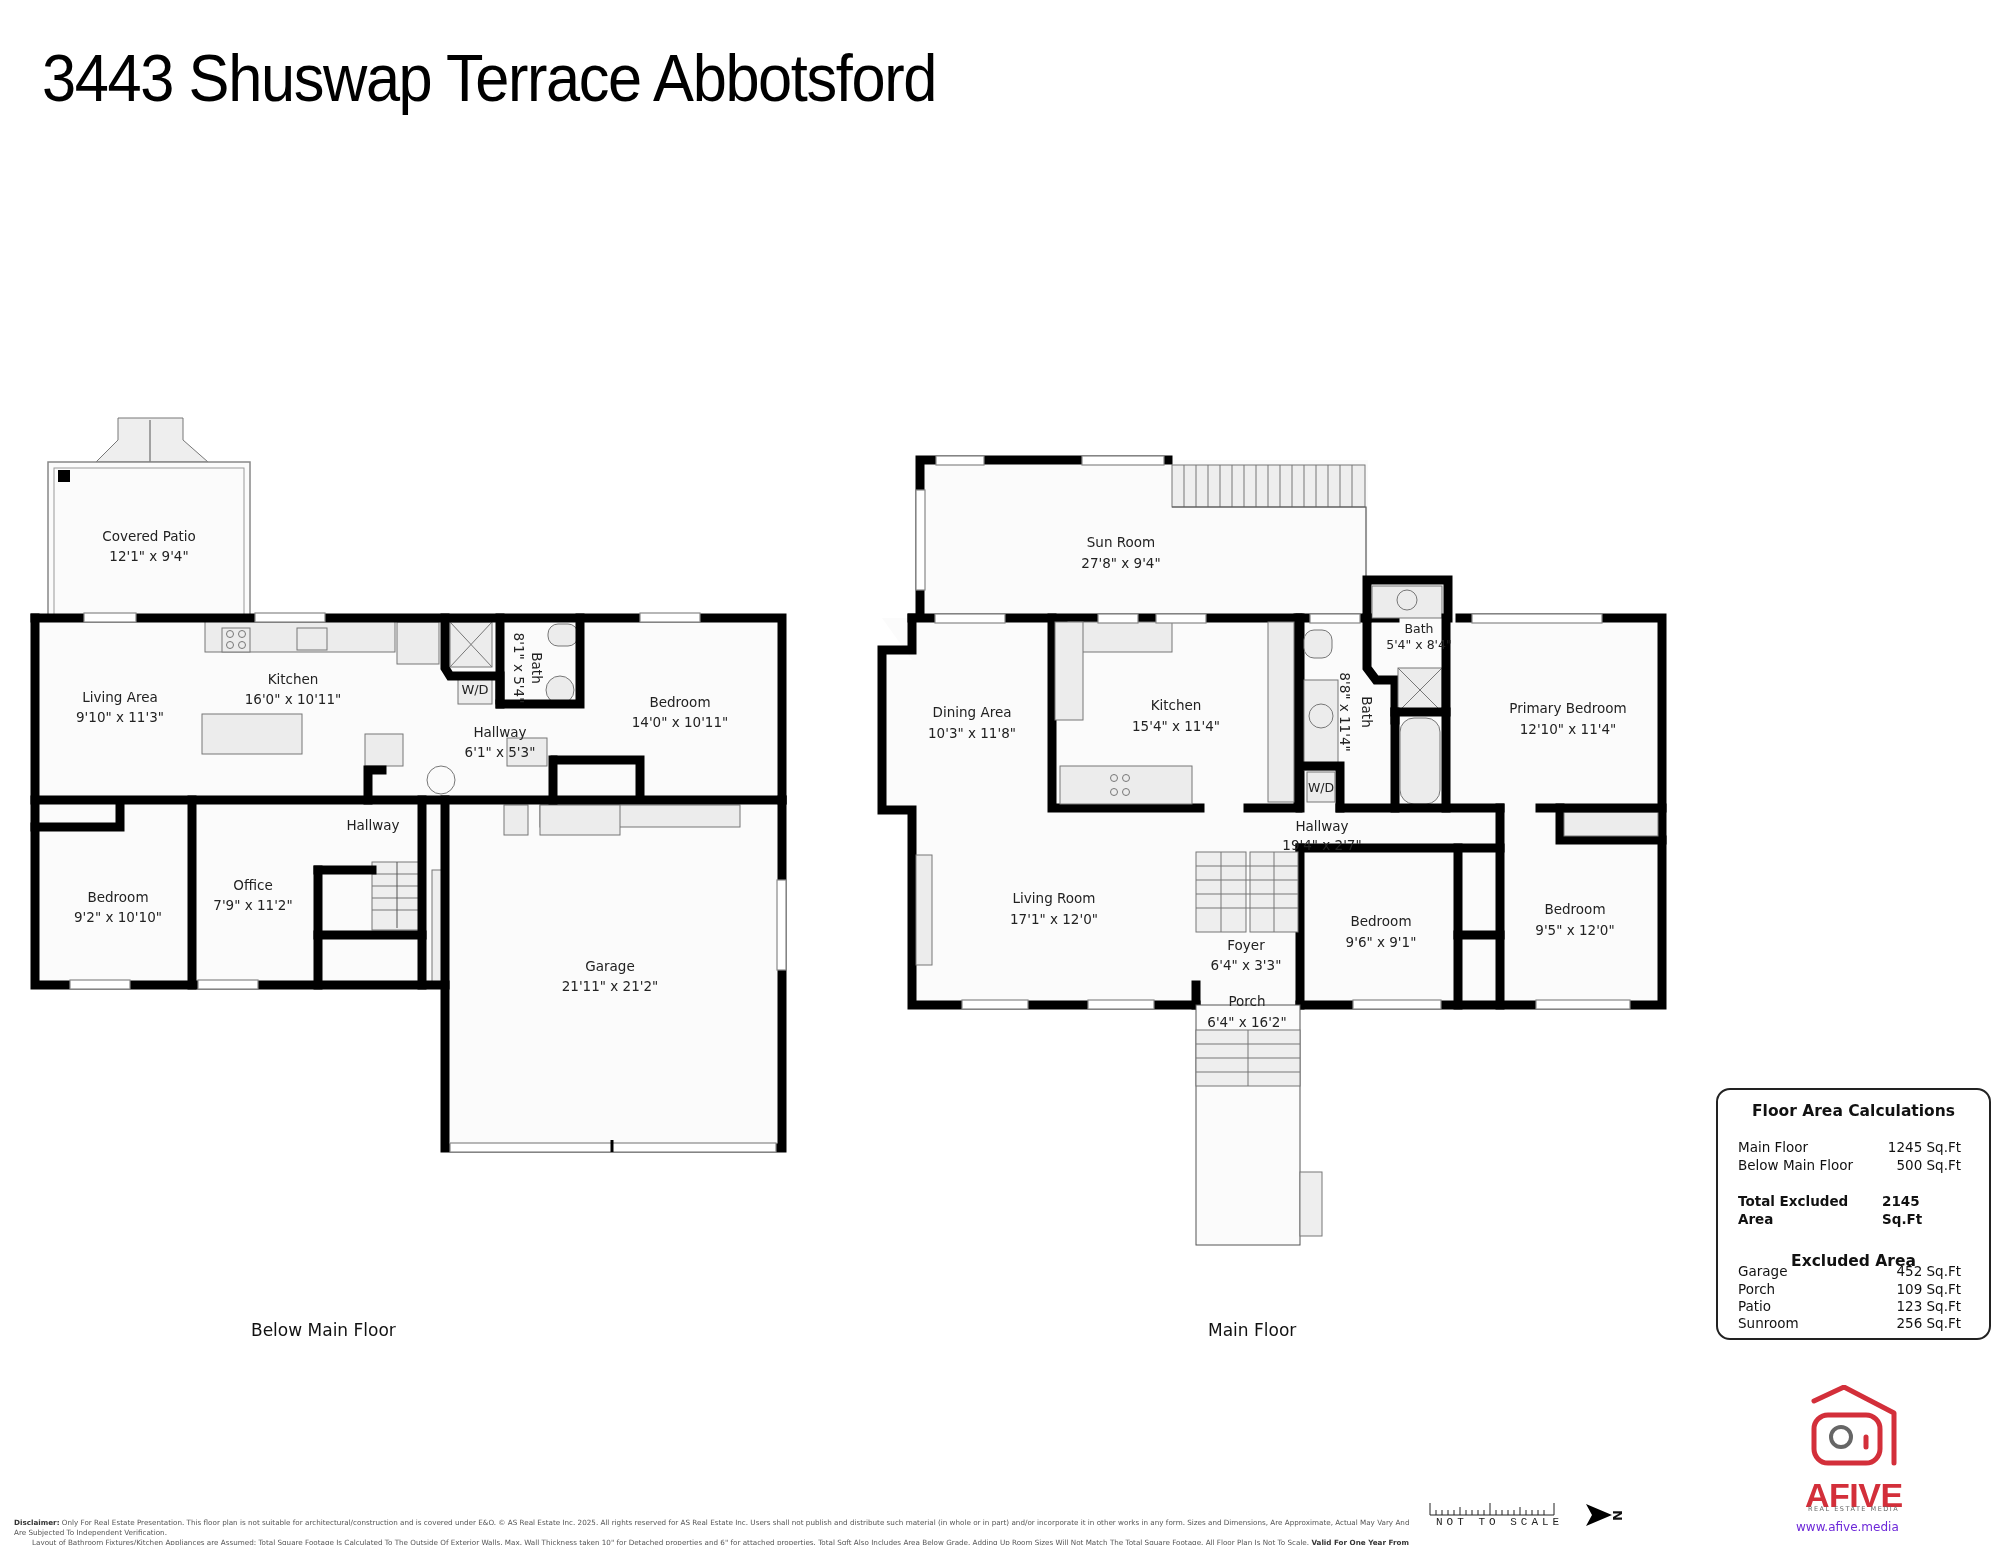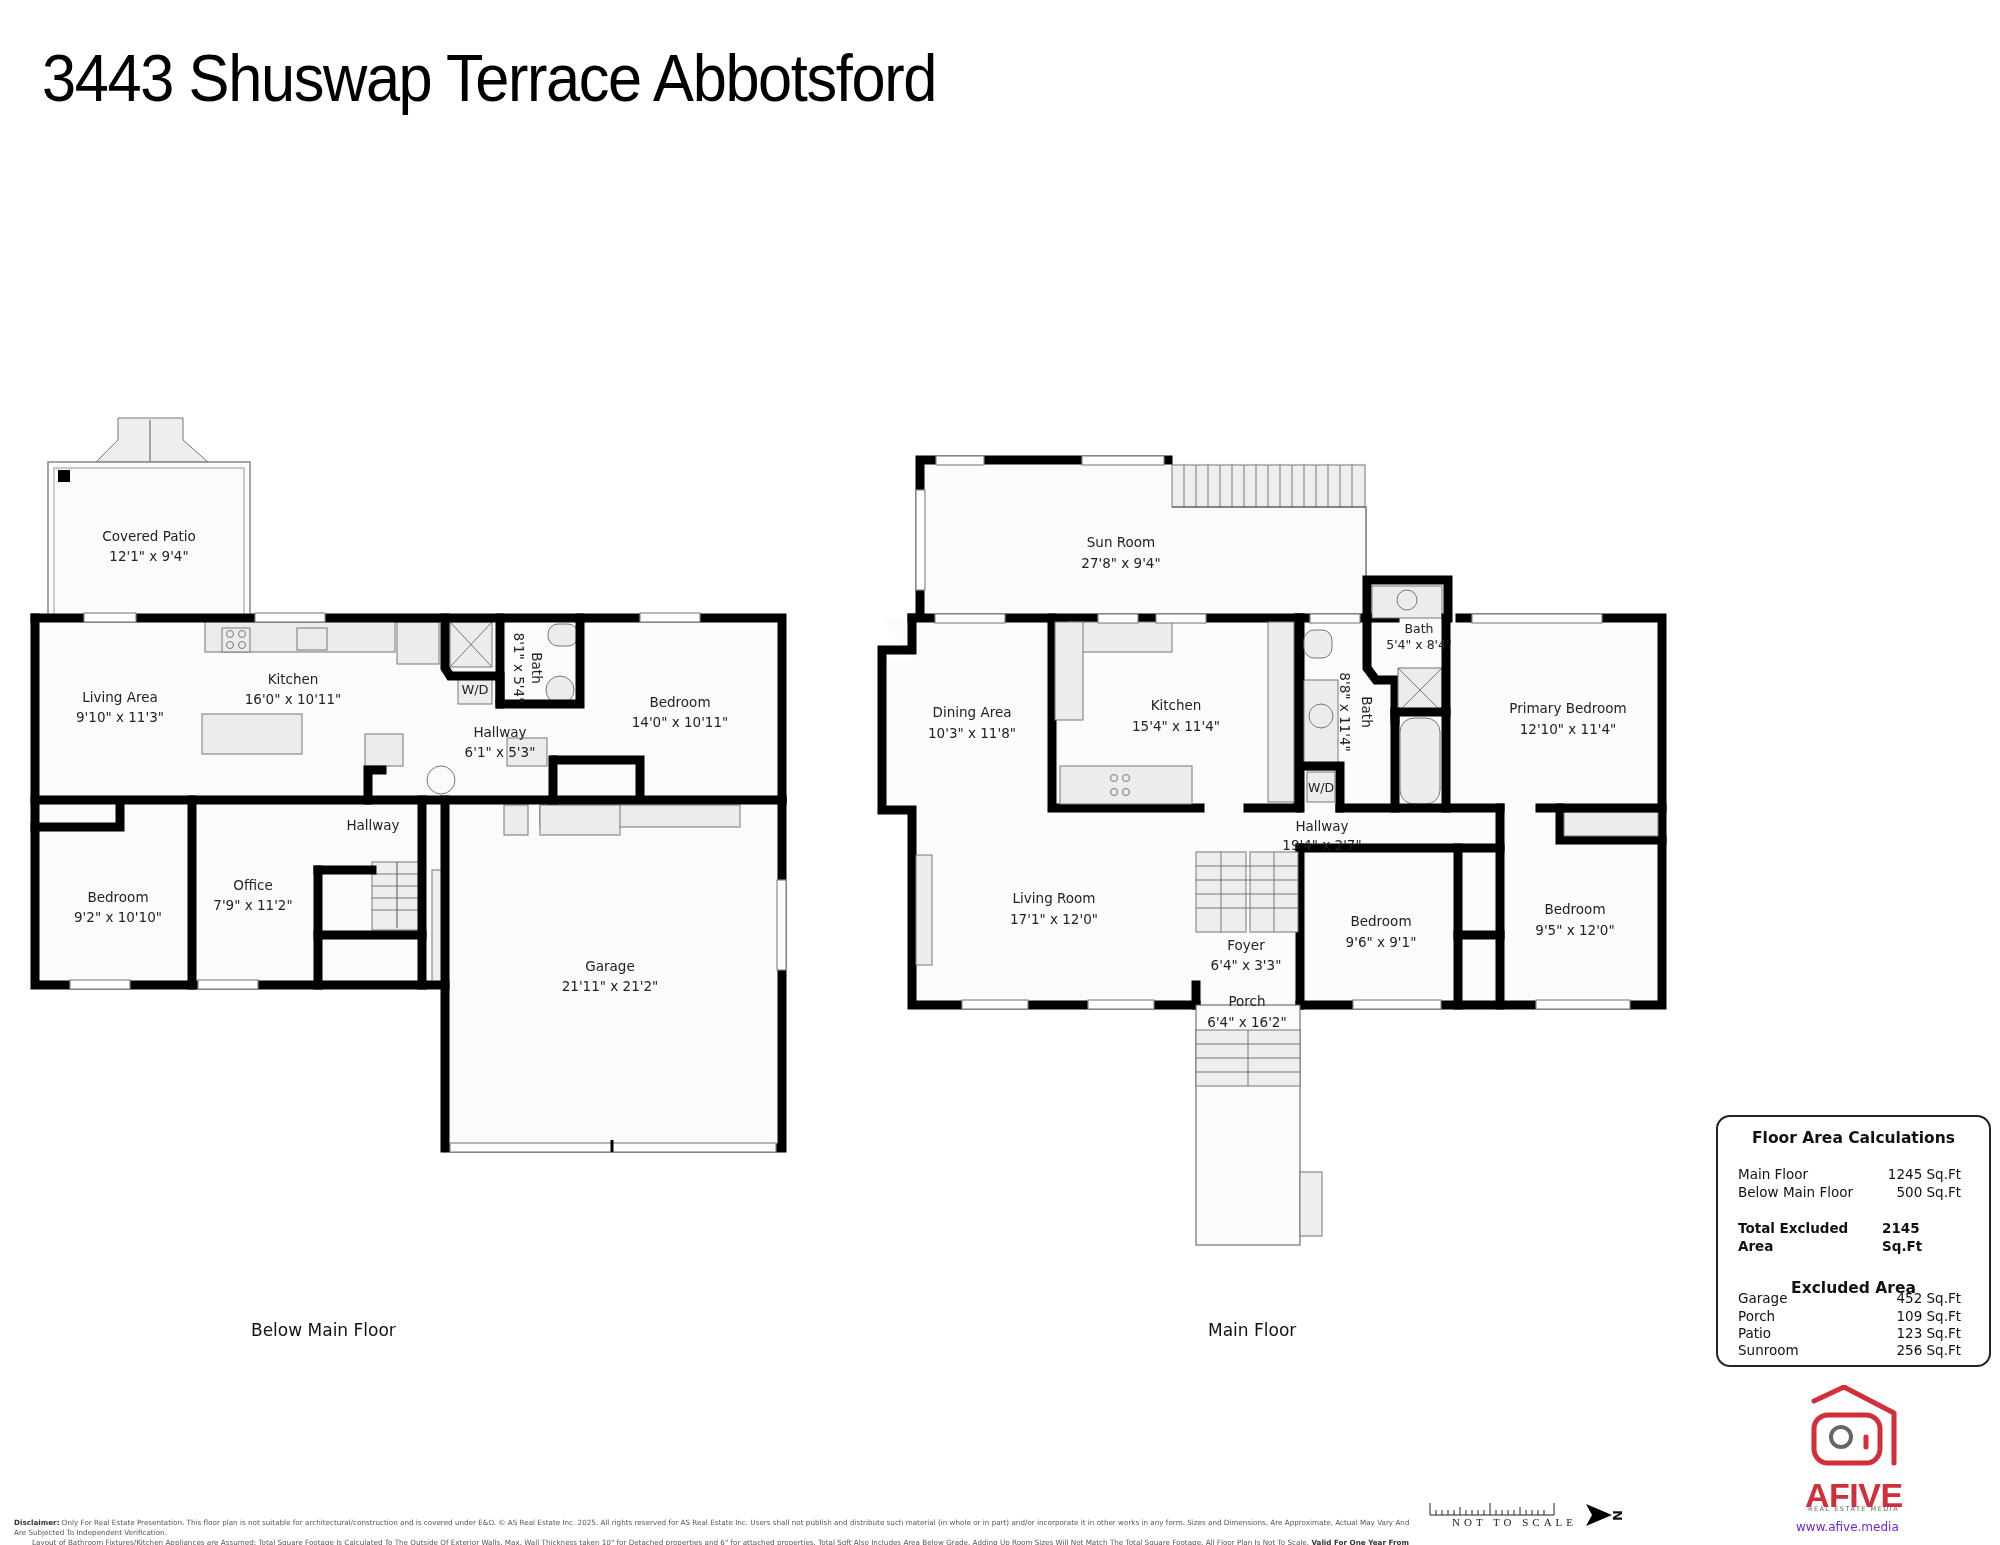--- a/index.html
+++ b/index.html
@@ -1,30 +1,30 @@
 <!DOCTYPE html>
 <html><head>
 <meta charset="utf-8">
 <style>
   html, body { margin:0; padding:0; background:#ffffff; }
   body { width:2000px; height:1545px; position:relative; overflow:hidden; font-family:"DejaVu Sans", sans-serif; color:#111; }
   .title { position:absolute; left:42px; top:40px; font-family:"Liberation Sans", sans-serif; font-size:66px; letter-spacing:-1.5px; color:#000; font-weight:400; transform:scaleX(0.93); transform-origin:left top; }
   svg.plan { position:absolute; left:0; top:0; }
   .rl { font-family:"DejaVu Sans", sans-serif; font-size:13.5px; fill:#222; text-anchor:middle; }
   .floor-label { position:absolute; font-size:17px; color:#111; font-family:"DejaVu Sans", sans-serif; }
-  .calc { position:absolute; left:1716px; top:1115px; width:275px; height:252px; border:2px solid #222; border-radius:14px; box-sizing:border-box; font-family:"DejaVu Sans", sans-serif; font-size:13.5px; color:#111; }
+  .calc { position:absolute; left:1716px; top:1088px; width:275px; height:252px; border:2px solid #222; border-radius:14px; box-sizing:border-box; font-family:"DejaVu Sans", sans-serif; font-size:13.5px; color:#111; }
   .calc h3 { margin:0; text-align:center; font-size:15.5px; font-weight:700; }
   .calc .h1 { position:absolute; top:12px; left:0; right:0; }
   .calc .h2 { position:absolute; top:138px; left:0; right:0;margin-top:24px; }
   .calc .row { position:absolute; left:20px; right:28px; display:flex; justify-content:space-between; line-height:18px; }
   .calc .bold { font-weight:700; }
   .disclaimer { position:absolute; left:14px; top:1518px; width:1400px; font-size:7.2px; color:#555; line-height:10px; font-family:"DejaVu Sans", sans-serif; }
   .disclaimer b { color:#333; }
   .scale { position:absolute; left:1428px; top:1501px; }
-  .scale-label { position:absolute; left:1436px; top:1516px; font-family:Liberation Serif, serif; font-size:11px; letter-spacing:4px; color:#222;margin-left:16px; }
+  .scale-label { position:absolute; left:1436px; top:1516px; font-family:Liberation Mono, monospace; font-size:11px; letter-spacing:4px; color:#222; }
   .north { position:absolute; left:1585px; top:1503px; }
   .north-z { position:absolute; left:1612px; top:1508px; font-weight:700; font-size:13px; font-family:"DejaVu Sans", sans-serif; }
   .logo { position:absolute; left:1800px; top:1385px; width:110px; }
   .brand { position:absolute; left:1805px; top:1476px; font-family:"Liberation Sans", sans-serif; font-weight:900; font-size:34px; color:#d32f3a; letter-spacing:-0.5px; }
   .brand-sub { position:absolute; left:1808px; top:1505px; font-size:6.5px; letter-spacing:1.5px; color:#666; font-family:"DejaVu Sans", sans-serif; }
   .brand-url { position:absolute; left:1796px; top:1520px; font-size:12px; color:#6d28d9; font-family:"DejaVu Sans", sans-serif; }
 </style>
 </head>
 <body>
 

